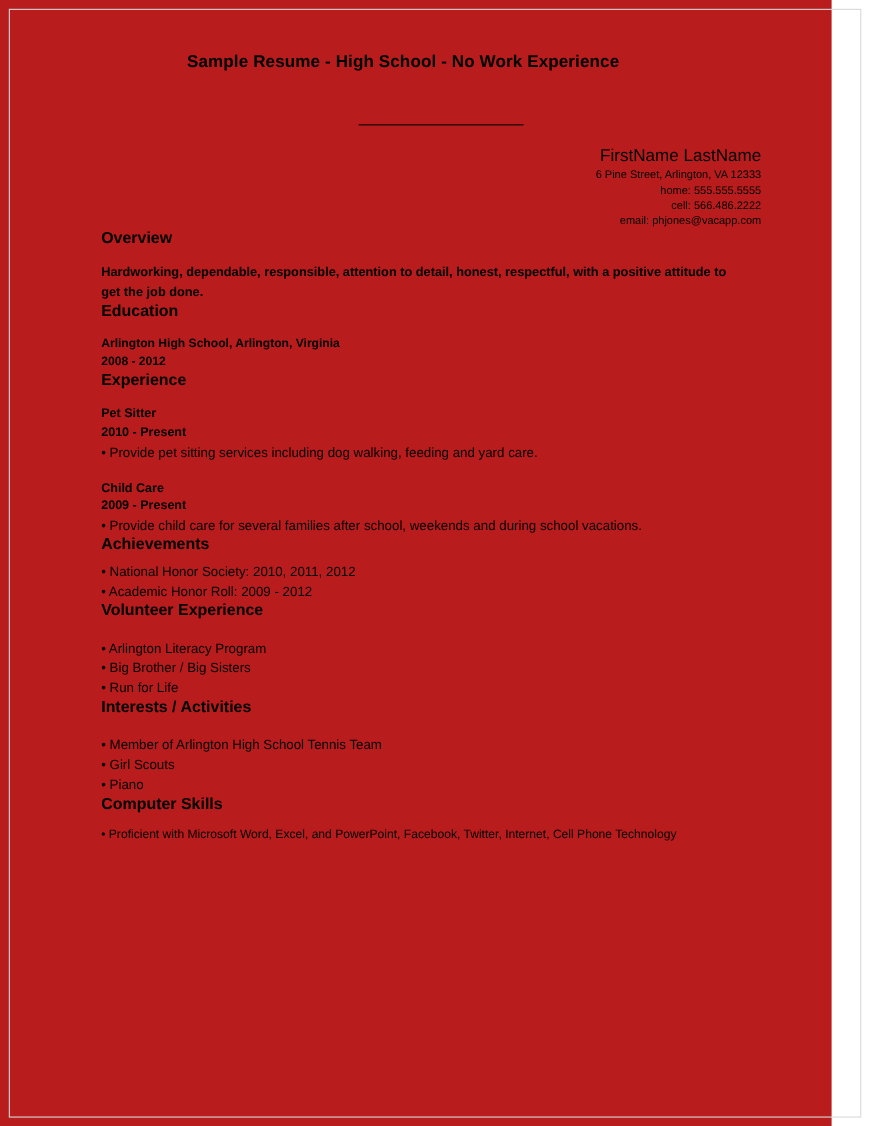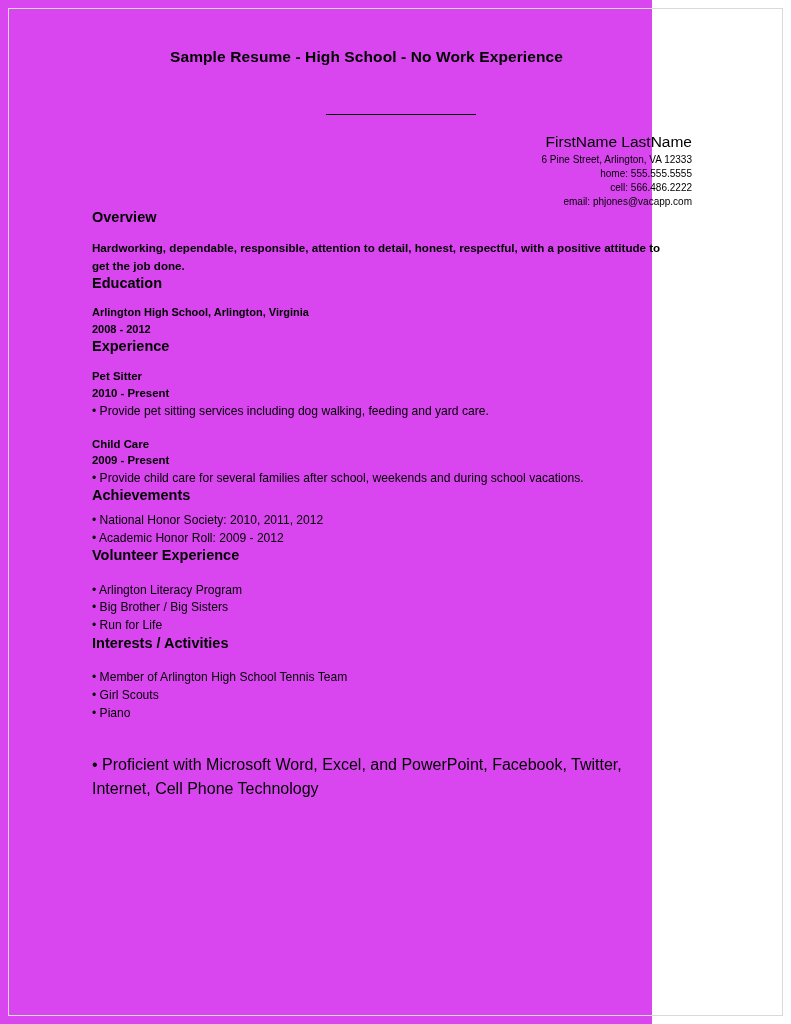--- a/index.html
+++ b/index.html
@@ -12,23 +12,23 @@
     height: 1024px;
     font-family: "Liberation Sans", sans-serif;
     color: #000000;
     position: relative;
     overflow: hidden;
   }
   .page {
     position: absolute;
     left: 0;
     top: 0;
-    width: 652px;
+    width: 756px;
     height: 1024px;
-    background: #d946ef;
+    background: #b91c1c;
     box-sizing: border-box;
   }
   .doc-border {
     position: absolute;
     left: 8px;
     top: 8px;
     width: 775px;
     height: 1008px;
     border: 1px solid #d9d9d9;
     box-sizing: border-box;
@@ -111,23 +111,23 @@
   .job2 { margin-top: 16px; }
   .sec-achievements { margin-top: 20px; }
   .list-tight { margin-top: 8px; }
   .list-tight .bullet { line-height: 1.45; }
   .sec-volunteer { margin-top: 21px; }
   .list-loose { margin-top: 17px; }
   .list-loose .bullet { line-height: 1.47; }
   .sec-interests { margin-top: 21px; }
   .sec-skills { margin-top: 22px; }
   .skills-body {
-    font-size: 16px;
+    font-size: 11px;
     line-height: 1.5;
-    margin-top: 30px;
+    margin-top: 11px;
     width: 570px;
   }
 </style>
 </head>
 <body>
 
 <div class="page">
   <div class="doc-border"></div>
 
   <div class="resume">
@@ -180,16 +180,17 @@
       <div class="bullet">• Run for Life</div>
     </div>
 
     <h2 class="section sec-interests">Interests / Activities</h2>
     <div class="list-loose">
       <div class="bullet">• Member of Arlington High School Tennis Team</div>
       <div class="bullet">• Girl Scouts</div>
       <div class="bullet">• Piano</div>
     </div>
 
+    <h2 class="section sec-skills">Computer Skills</h2>
     <div class="skills-body">• Proficient with Microsoft Word, Excel, and PowerPoint, Facebook, Twitter, Internet, Cell Phone Technology</div>
 
   </div>
 </div>
 
 </body></html>

